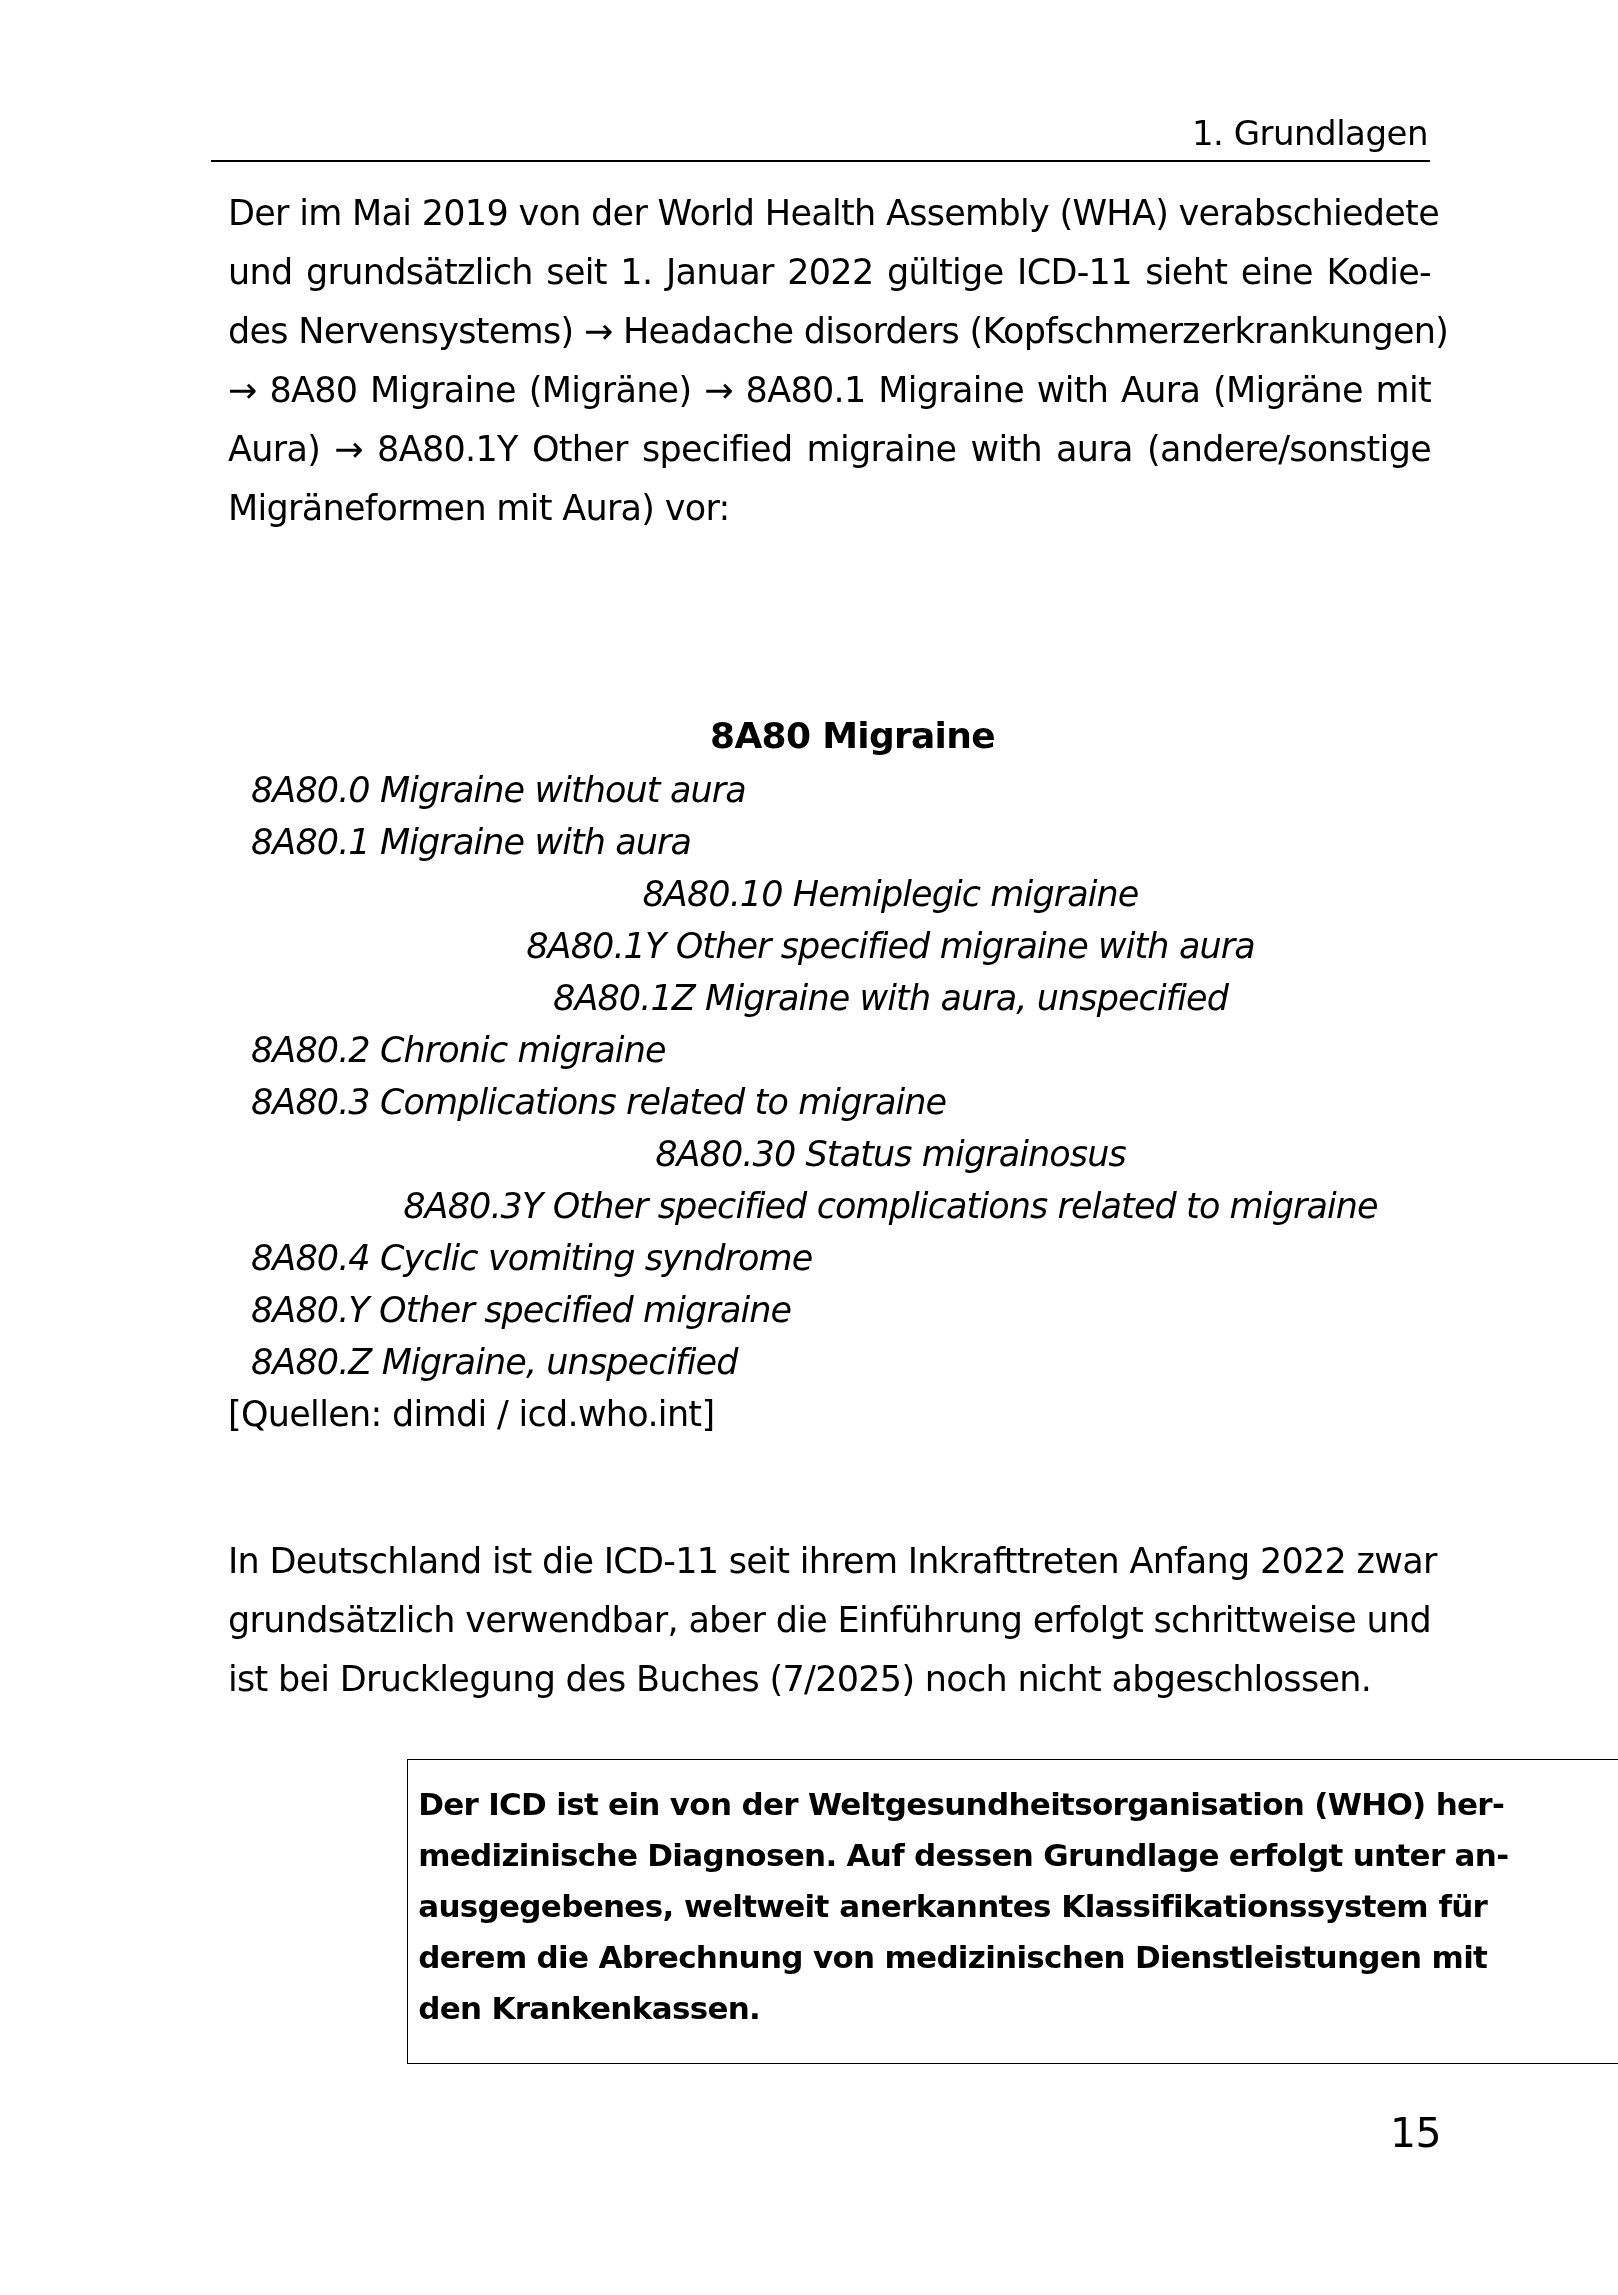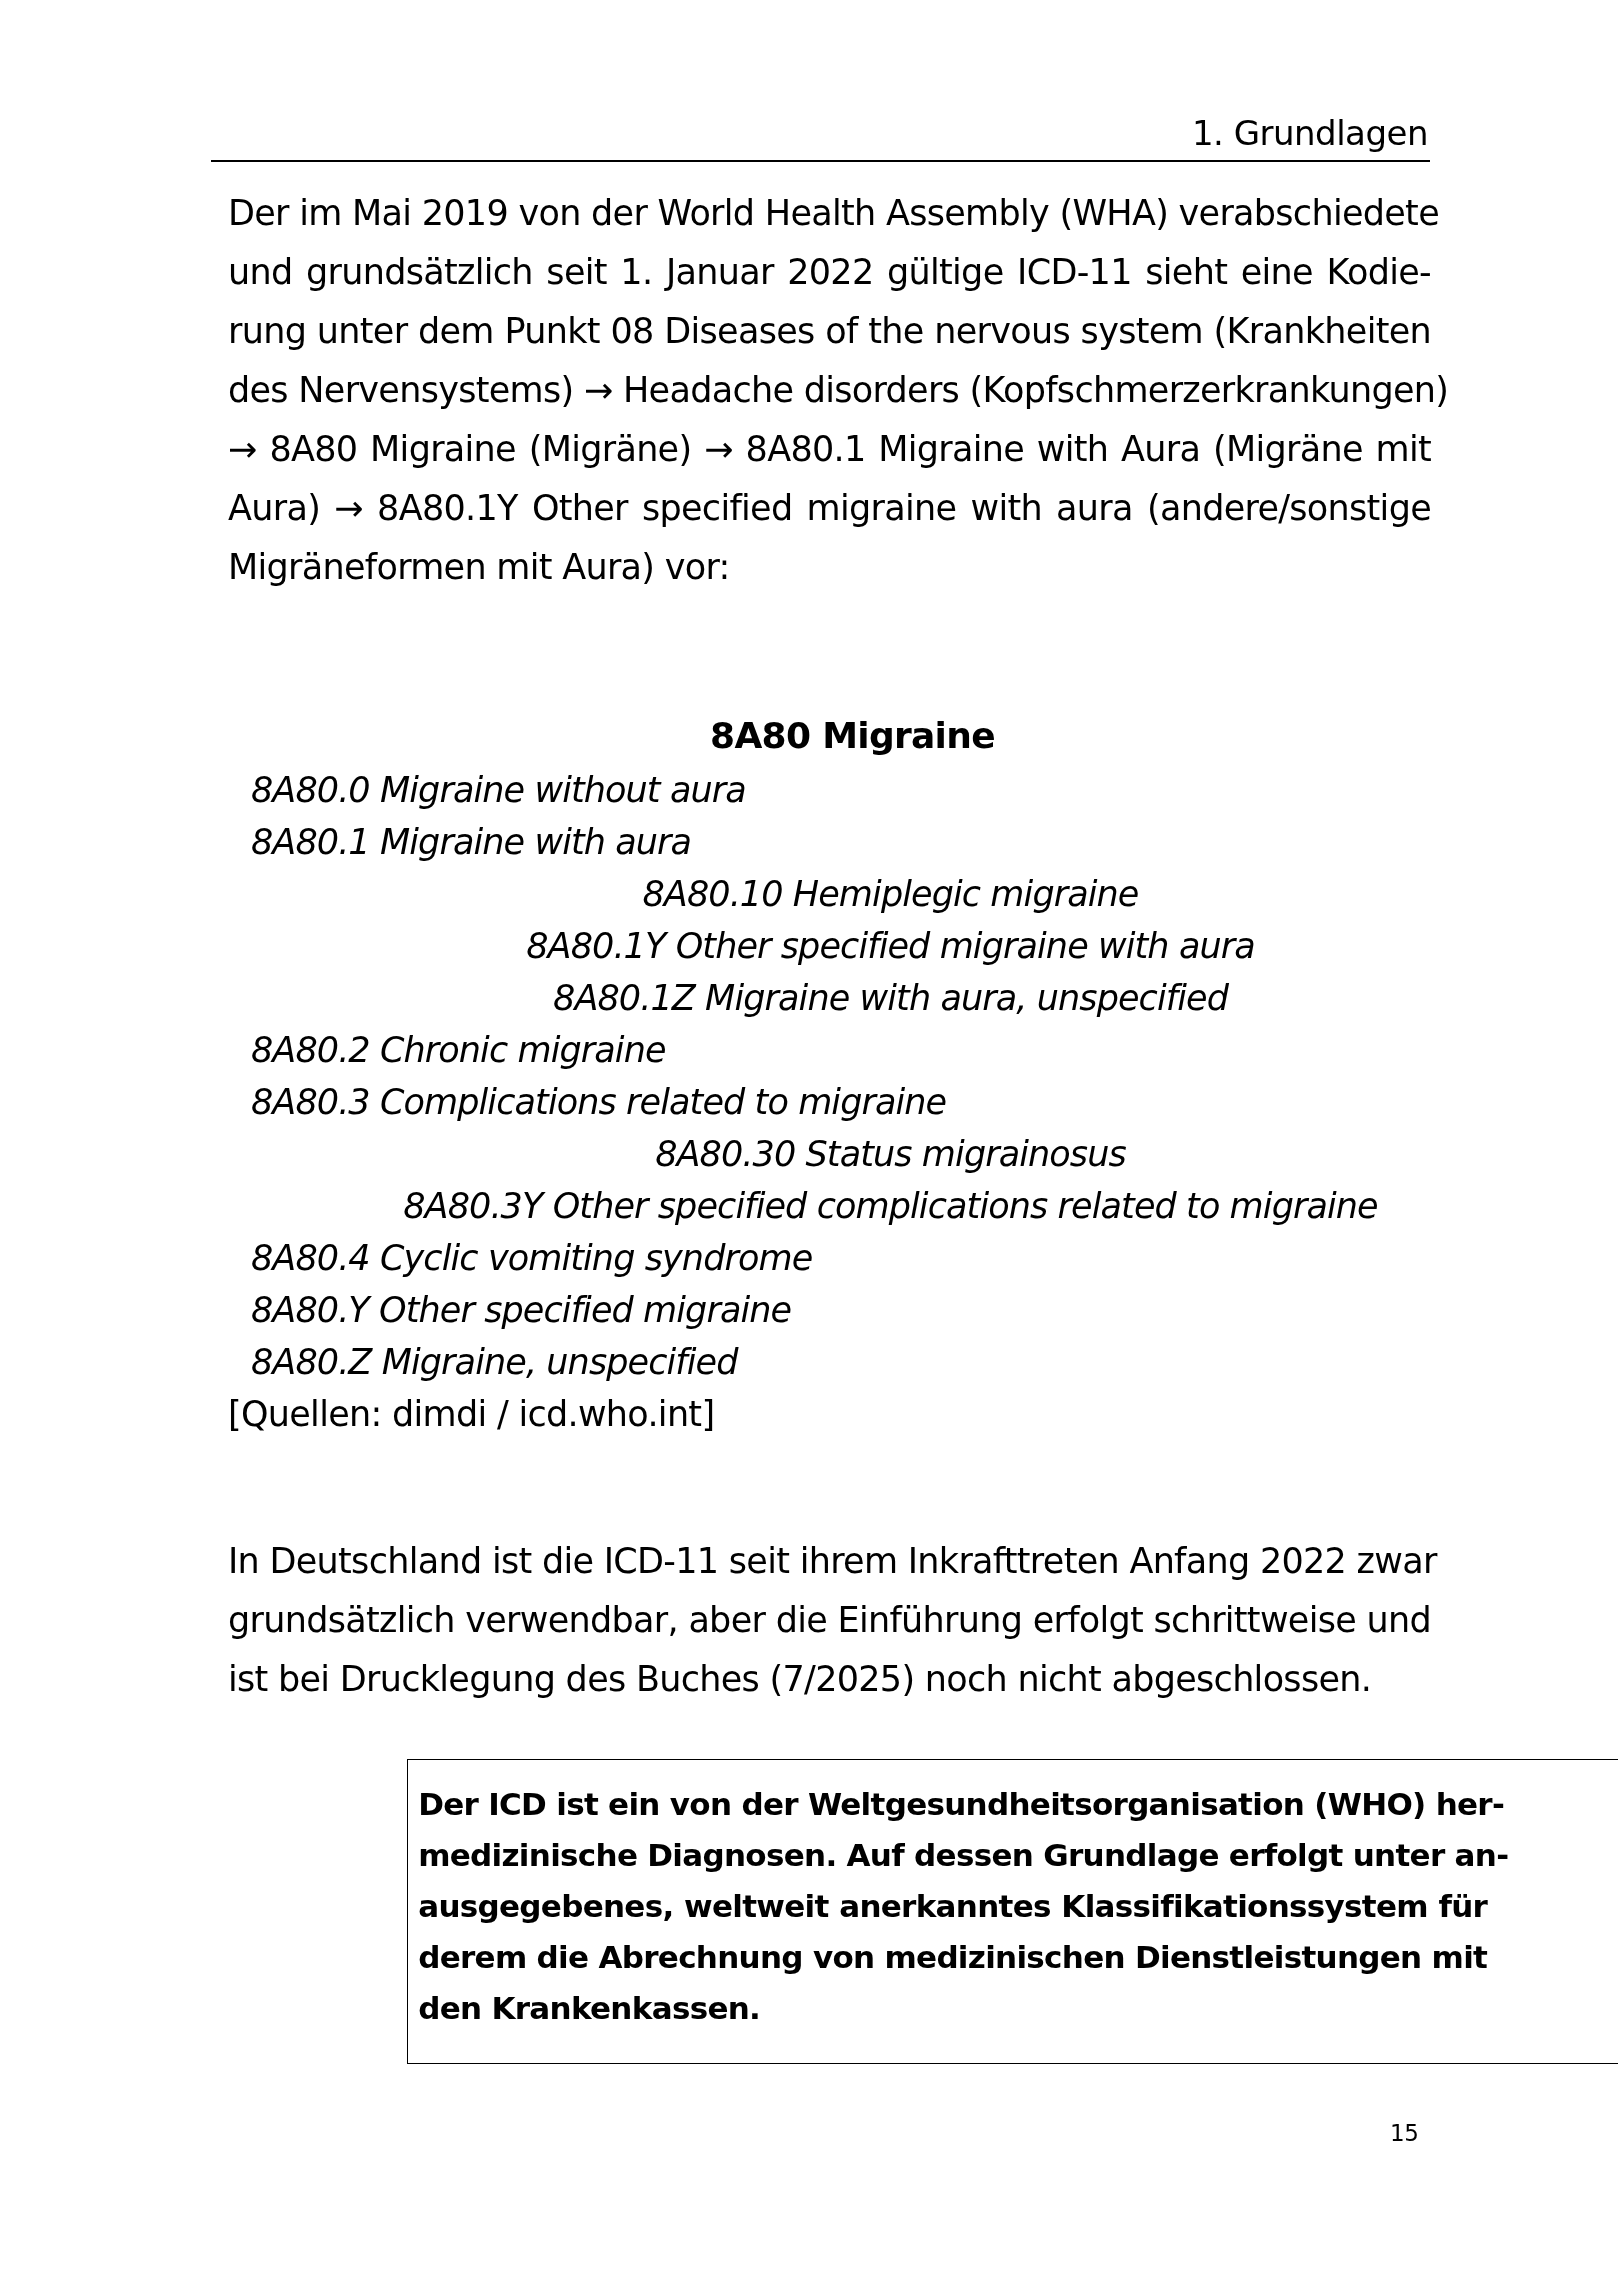--- a/index.html
+++ b/index.html
@@ -108,37 +108,36 @@
       text-align-last: justify;
     }
     .info-box-text .line.last {
       text-align-last: left;
     }
 
     .page-number {
       position: absolute;
       left: 1390px;
       top: 2110px;
-      font-size: 23px;
+      font-size: 41px;
       line-height: 46px;
       letter-spacing: -0.5px;
     }
   </style>
 </head>
 <body>
 
 <div>
   <div class="header-text">1. Grundlagen</div>
   <div class="header-rule"></div>
 </div>
 
 <div class="para" id="para-1">
   <span class="line">Der im Mai 2019 von der World Health Assembly (WHA) verabschiedete</span>
   <span class="line">und grundsätzlich seit 1. Januar 2022 gültige ICD-11 sieht eine Kodie-</span>
-  <span class="line">rung unter dem Punkt 08 Diseases of the nervous system (Krankheiten</span>
   <span class="line">des Nervensystems) → Headache disorders (Kopfschmerzerkrankungen)</span>
   <span class="line">→ 8A80 Migraine (Migräne) → 8A80.1 Migraine with Aura (Migräne mit</span>
   <span class="line">Aura) → 8A80.1Y Other specified migraine with aura (andere/sonstige</span>
   <span class="line last">Migräneformen mit Aura) vor:</span>
 </div>
 
 <div class="icd-list">
   <div class="icd-title">8A80 Migraine</div>
   <div class="icd-item level-1">8A80.0 Migraine without aura</div>
   <div class="icd-item level-1">8A80.1 Migraine with aura</div>

